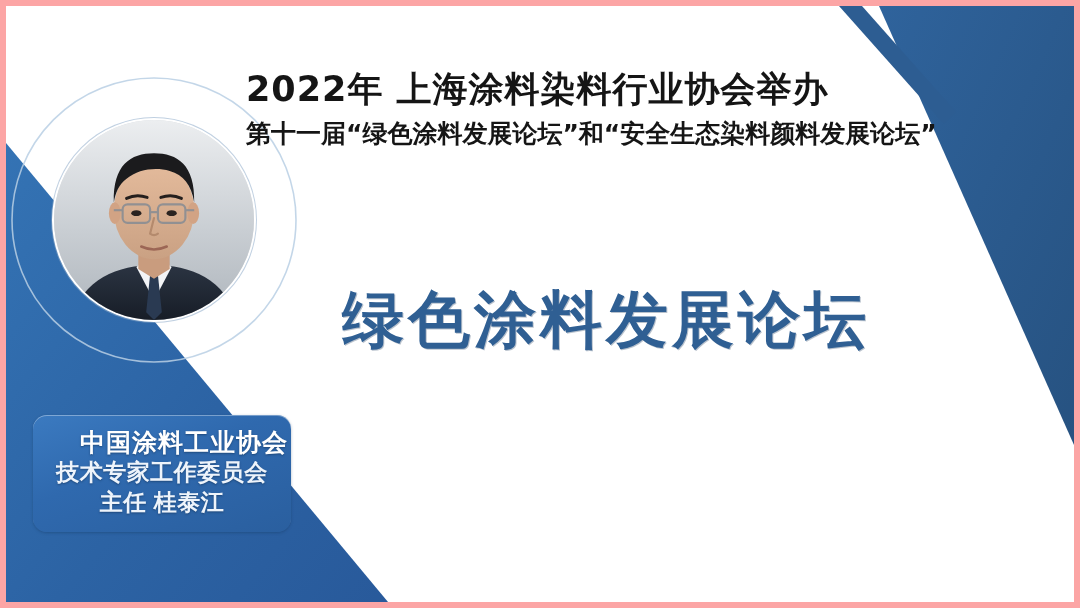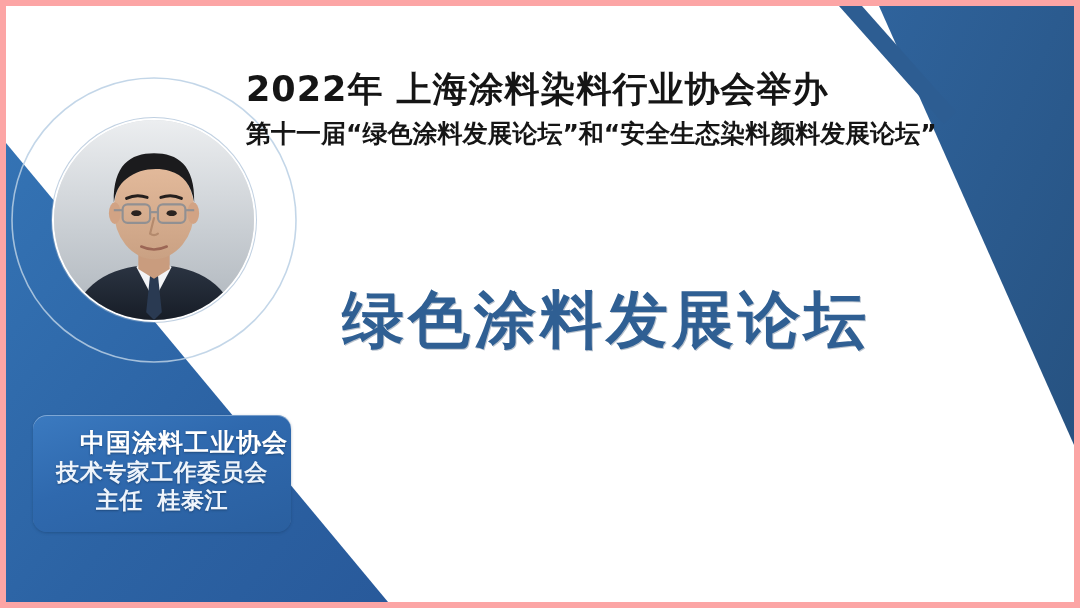--- a/index.html
+++ b/index.html
@@ -107,21 +107,21 @@
     font-size:23px;
     font-weight:bold;
     color:#eef4fb;
     letter-spacing:0.5px;
     line-height:1.28;
     white-space:nowrap;
     text-shadow:0 1px 2px rgba(14,40,72,.5);
     text-align:right;
   }
   .badge-name {
-    font-family:Liberation Mono, monospace;
+    font-family:Liberation Sans, sans-serif;
     font-size:23px;
     font-weight:bold;
     color:#eef4fb;
     letter-spacing:0.5px;
     line-height:1.28;
     white-space:nowrap;
     text-shadow:0 1px 2px rgba(14,40,72,.5);
   }
 </style>
 </head>

